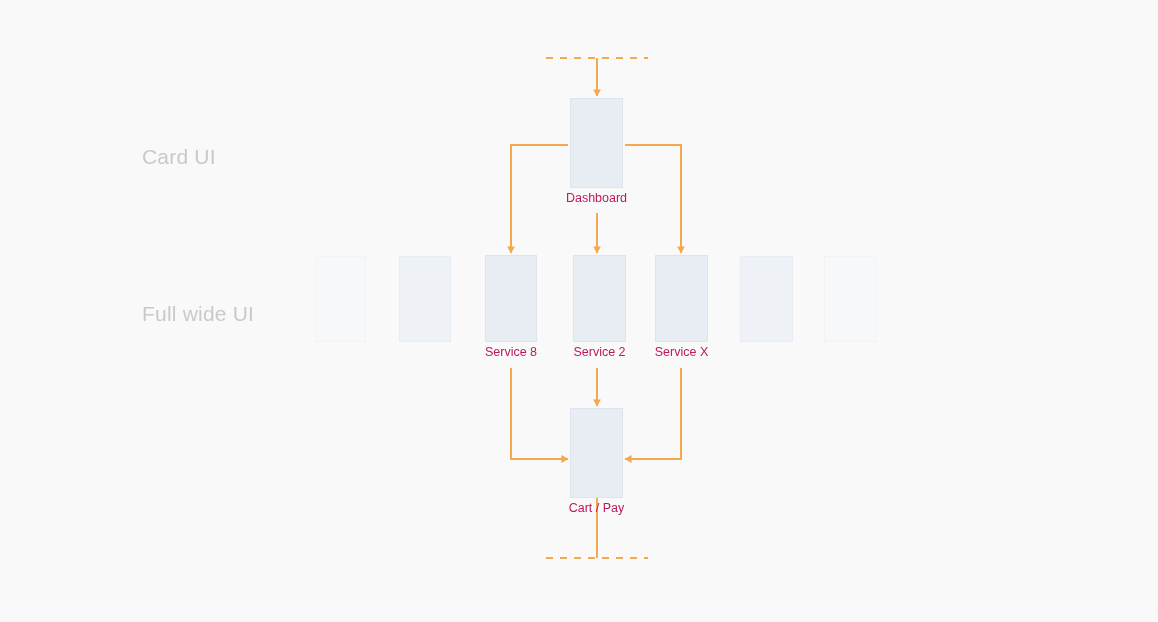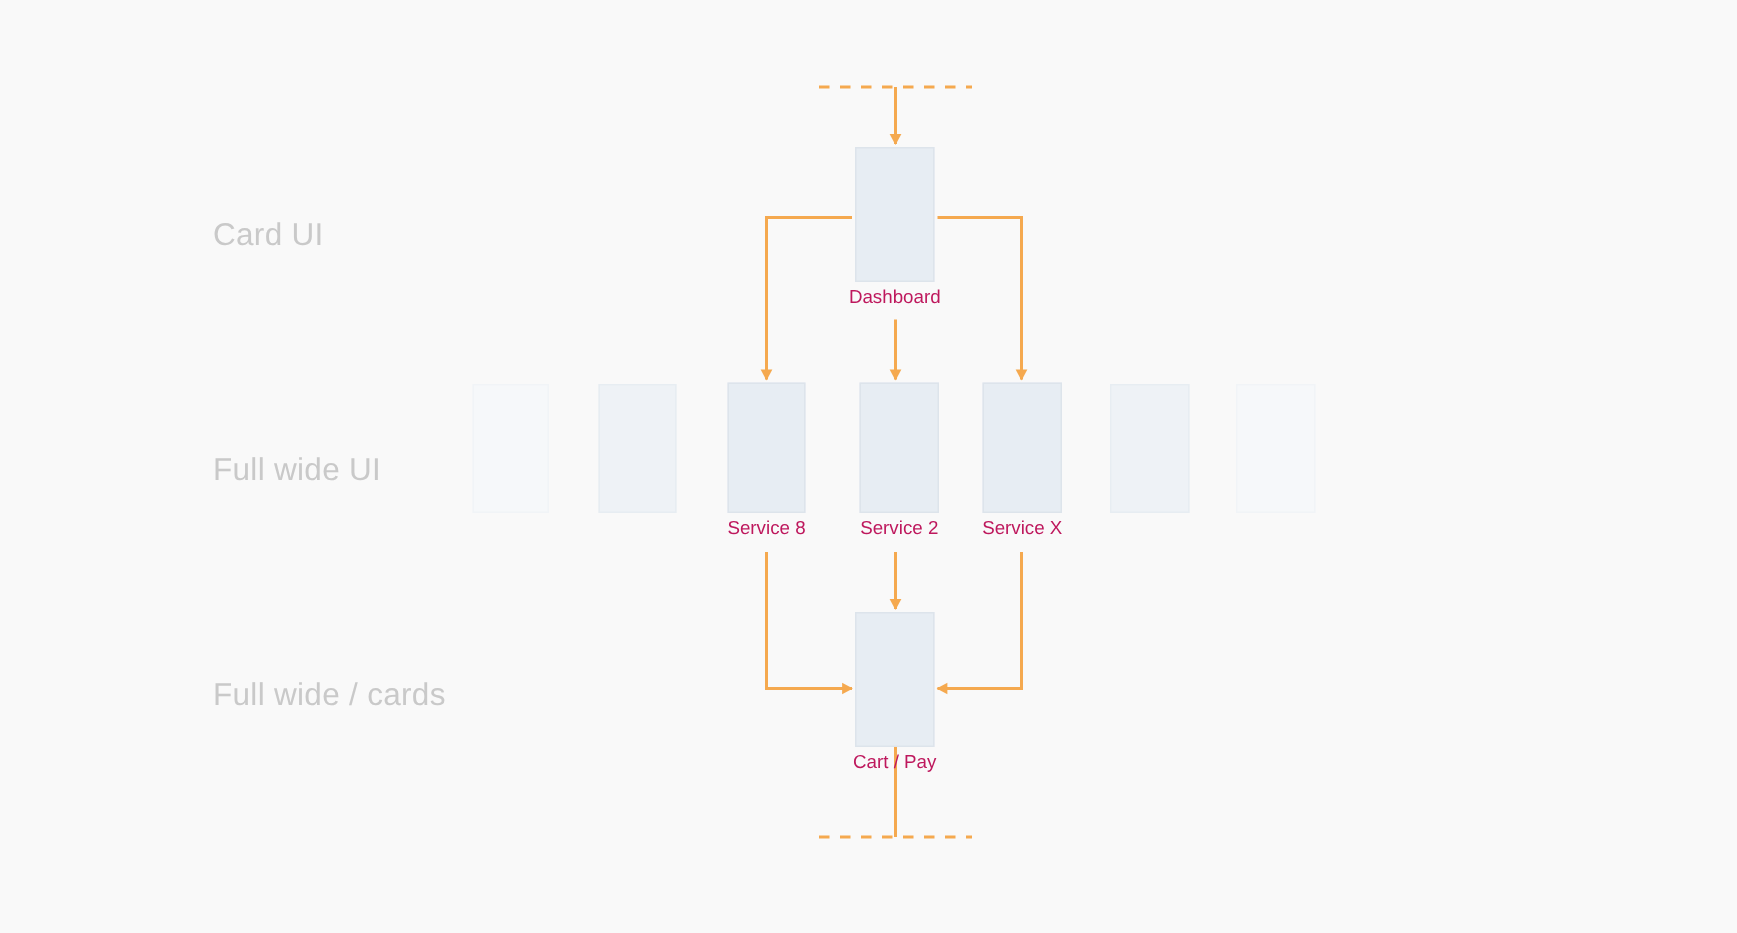--- a/index.html
+++ b/index.html
@@ -99,21 +99,20 @@
       <path d="M 511 368 L 511 459 L 568 459" marker-end="url(#ah-right)"></path>
       <path d="M 681 368 L 681 459 L 625 459" marker-end="url(#ah-left)"></path>
 
       <line x1="597" y1="498" x2="597" y2="558"></line>
       <line x1="546" y1="558" x2="648" y2="558" stroke-dasharray="7 7"></line>
     </g>
   </svg>
 
   <div class="row-label" style="left:142px; top:146px;">Card UI</div>
   <div class="row-label" style="left:142px; top:292px;margin-top:11px;">Full wide UI</div>
-  <div class="row-label" style="left:142px; top:453px;">Full wide / cards</div>
 
   <div class="ghost" style="left:315px; top:256px; width:51px; height:86px;
               background:#f6f8fa; border:1px solid #f1f4f7; box-sizing:border-box;"></div>
   <div class="ghost" style="left:399px; top:256px; width:52px; height:86px;
               background:#eef2f6; border:1px solid #e7edf2; box-sizing:border-box;"></div>
   <div class="ghost" style="left:740px; top:256px; width:53px; height:86px;
               background:#eef2f6; border:1px solid #e7edf2; box-sizing:border-box;"></div>
   <div class="ghost" style="left:824px; top:256px; width:53px; height:86px;
               background:#f6f8fa; border:1px solid #f1f4f7; box-sizing:border-box;"></div>
 

